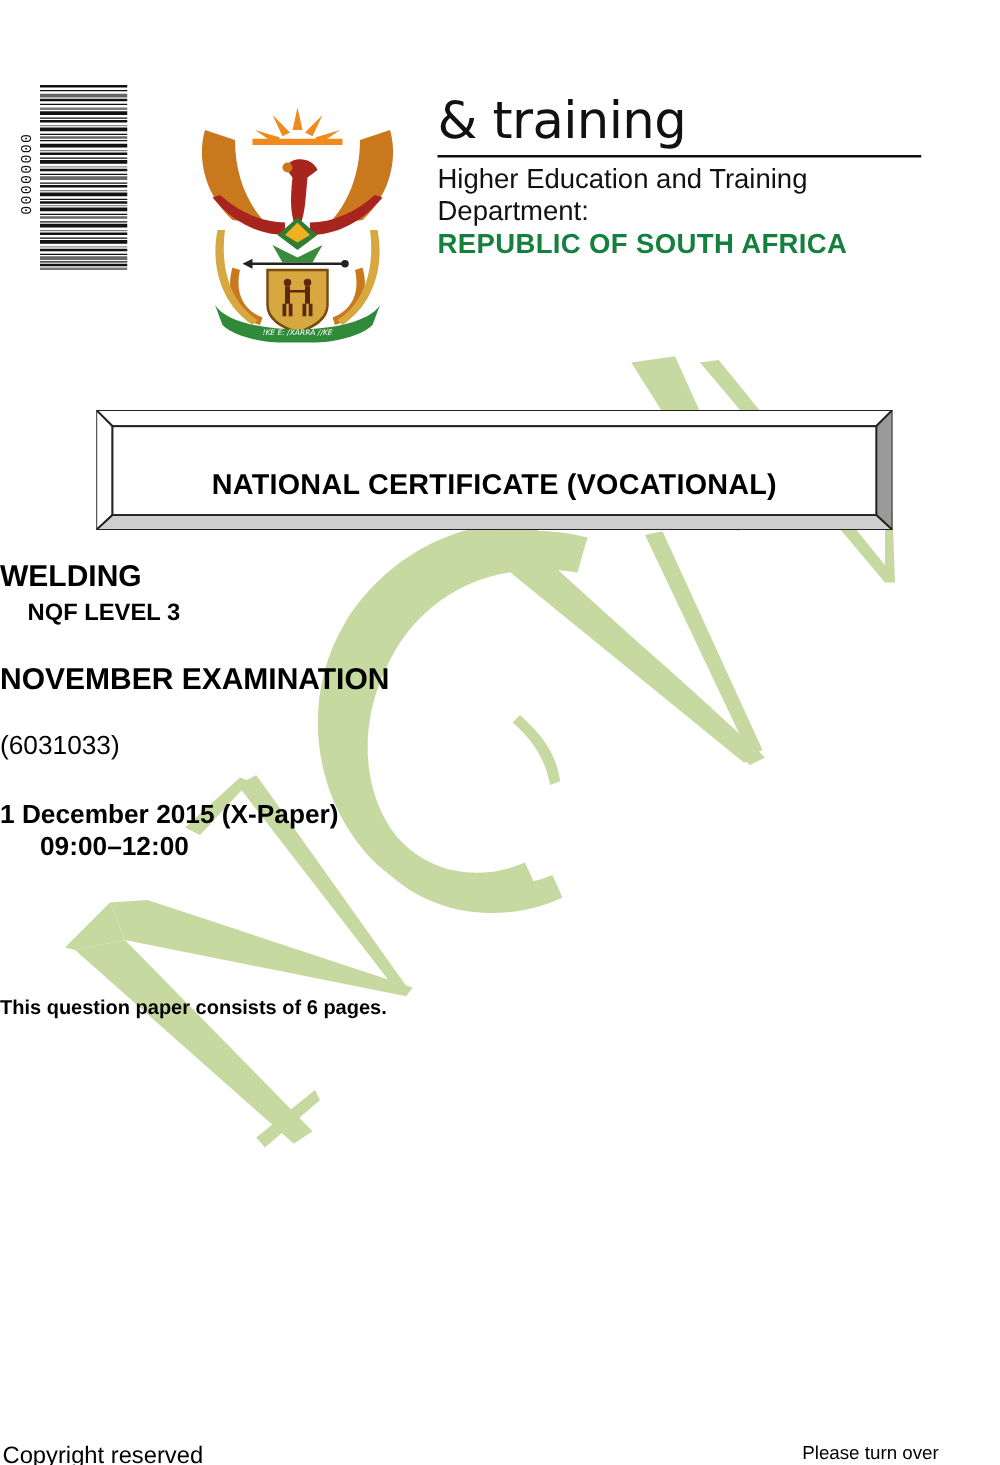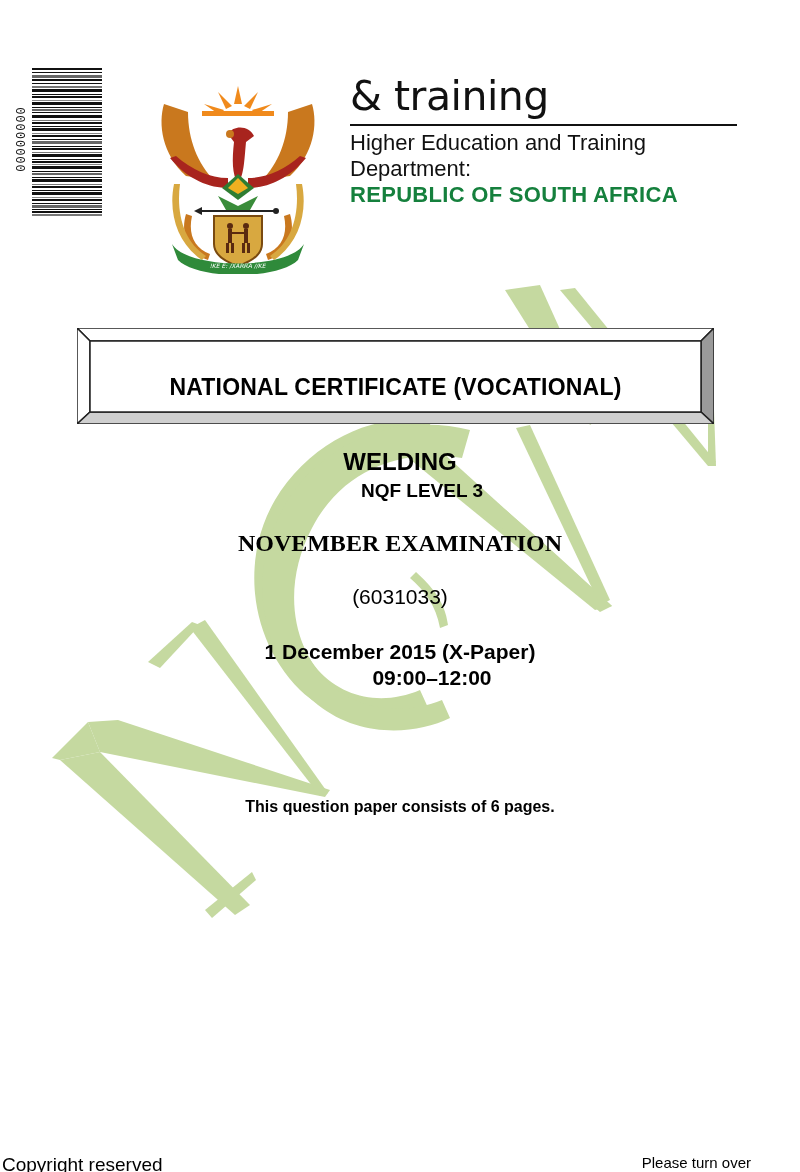--- a/index.html
+++ b/index.html
@@ -25,24 +25,24 @@
     .logo-dept { font-size:22px; line-height:26px; color:#111; white-space:nowrap; }
     .logo-country { font-size:22px; line-height:26px; font-weight:bold; color:#15803d; white-space:nowrap; letter-spacing:0.3px; }
 
     
     .title-box { position:absolute; left:77px; top:328px; width:637px; height:96px; z-index:2; }
     .title-box svg { position:absolute; left:0; top:0; }
     .title-text { position:absolute; left:13px; top:13px; width:611px; height:71px; display:flex; align-items:center; justify-content:center;
       font-size:23px; font-weight:bold; letter-spacing:0.2px;margin-top:11px; }
 
     
-    .center-block { position:absolute; left:0; width:800px; text-align:center; z-index:2; }
+    .center-block { position:absolute; left:0; width:800px; text-align:left; z-index:2; }
     .subject { top:448px; font-size:24px; font-weight:bold; }
     .level { top:480px; font-size:19px; font-weight:bold;padding-left:22px; }
-    .exam { top:530px; font-size:24px; font-weight:bold;font-family:Liberation Serif, serif; }
+    .exam { top:530px; font-size:24px; font-weight:bold; }
     .code { top:585px; font-size:21px; }
     .date { top:640px; font-size:21px; font-weight:bold; }
     .time { top:666px; font-size:21px; font-weight:bold;margin-left:32px; }
     .pages { top:798px; font-size:16px; font-weight:bold; }
 
     .footer-left { position:absolute; left:2px; top:1154px; font-size:19px; z-index:2; }
     .footer-right { position:absolute; right:49px; top:1154px; font-size:15px; z-index:2; }
   </style>
 </head>
 <body>

